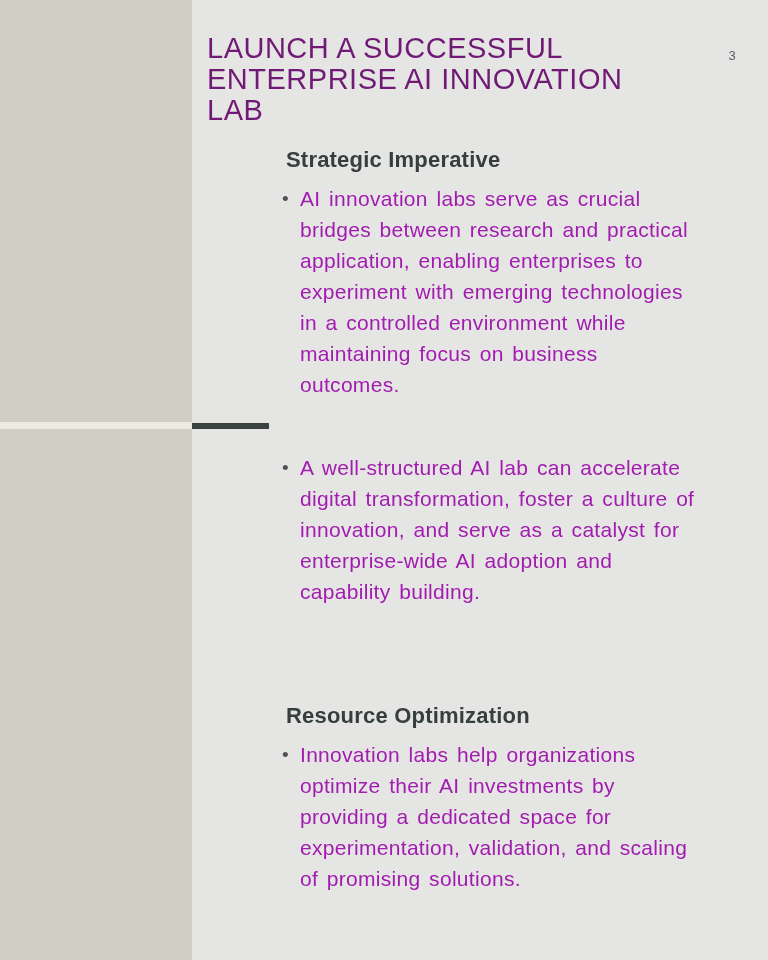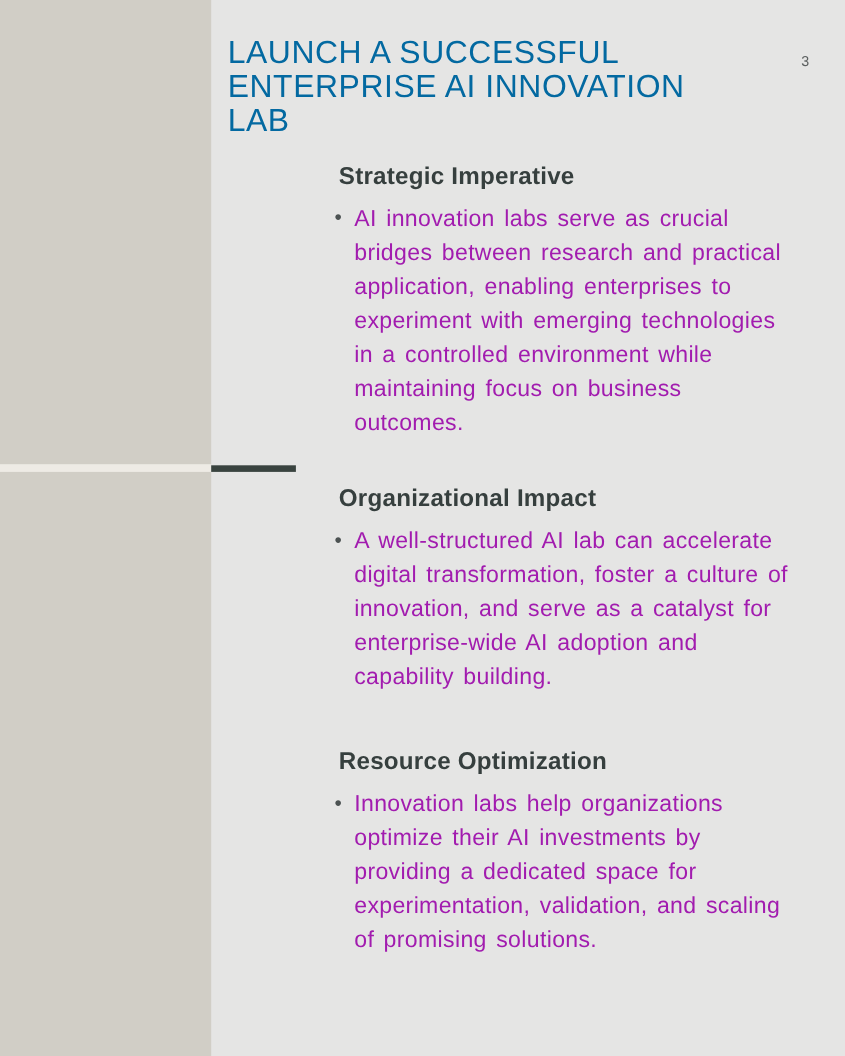--- a/index.html
+++ b/index.html
@@ -50,32 +50,31 @@
     color: #5c6060;
   }
   .slide-title {
     position: absolute;
     left: 207px;
     top: 33px;
     width: 470px;
     font-size: 29px;
     line-height: 31px;
     letter-spacing: 0.5px;
-    color: #0369a1;
+    color: #701a75;
     white-space: pre-line;
   }
   .section {
     position: absolute;
     left: 286px;
     width: 452px;
-    margin-left: 22px;
   }
   .section-1 { top: 148px; }
   .section-2 { top: 441px; }
-  .section-3 { top: 680px; }
+  .section-3 { top: 704px; }
   .section-heading {
     margin: 0;
     font-size: 22px;
     line-height: 24px;
     font-weight: bold;
     letter-spacing: 0.2px;
     color: #363f3e;
   }
   .bullet-item {
     display: flex;
@@ -122,21 +121,20 @@
 bridges between research and practical
 application, enabling enterprises to
 experiment with emerging technologies
 in a controlled environment while
 maintaining focus on business
 outcomes.</span>
     </div>
   </div>
 
   <div class="section section-2">
-    <h3 class="section-heading">Organizational Impact</h3>
     <div class="bullet-item">
       <span class="bullet-marker">•</span>
       <span class="bullet-text">A well-structured AI lab can accelerate
 digital transformation, foster a culture of
 innovation, and serve as a catalyst for
 enterprise-wide AI adoption and
 capability building.</span>
     </div>
   </div>
 

